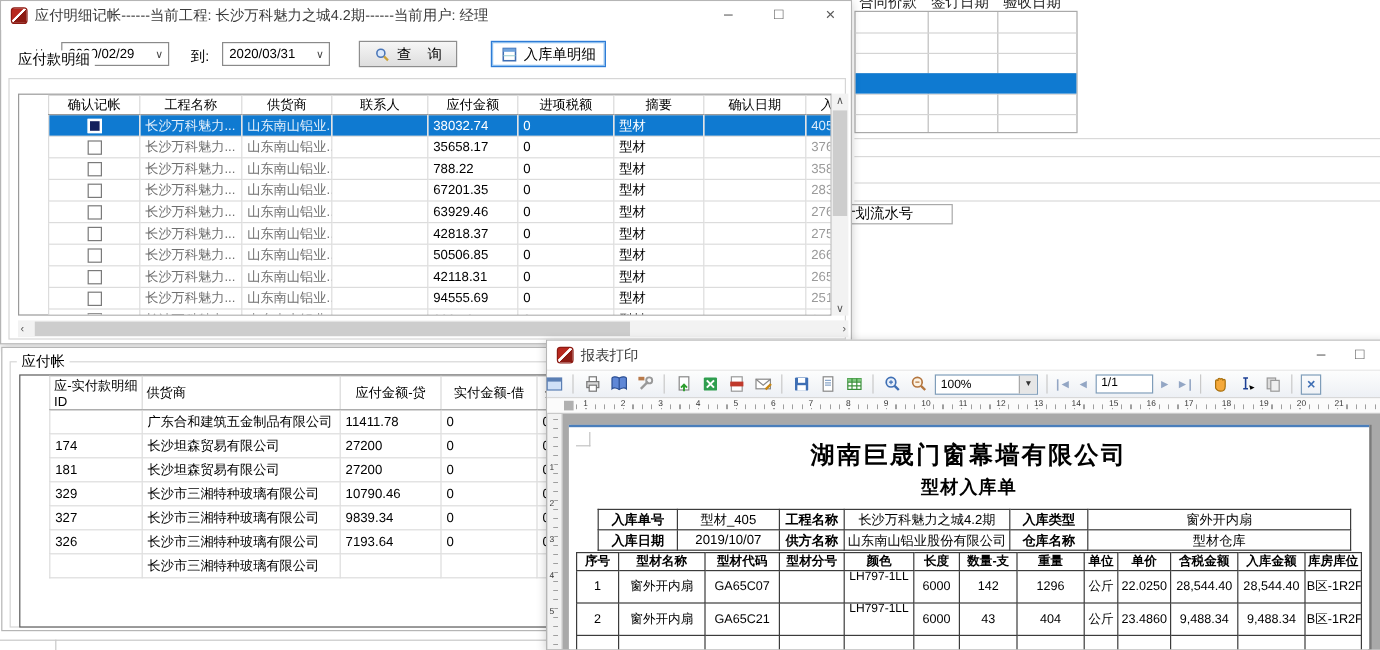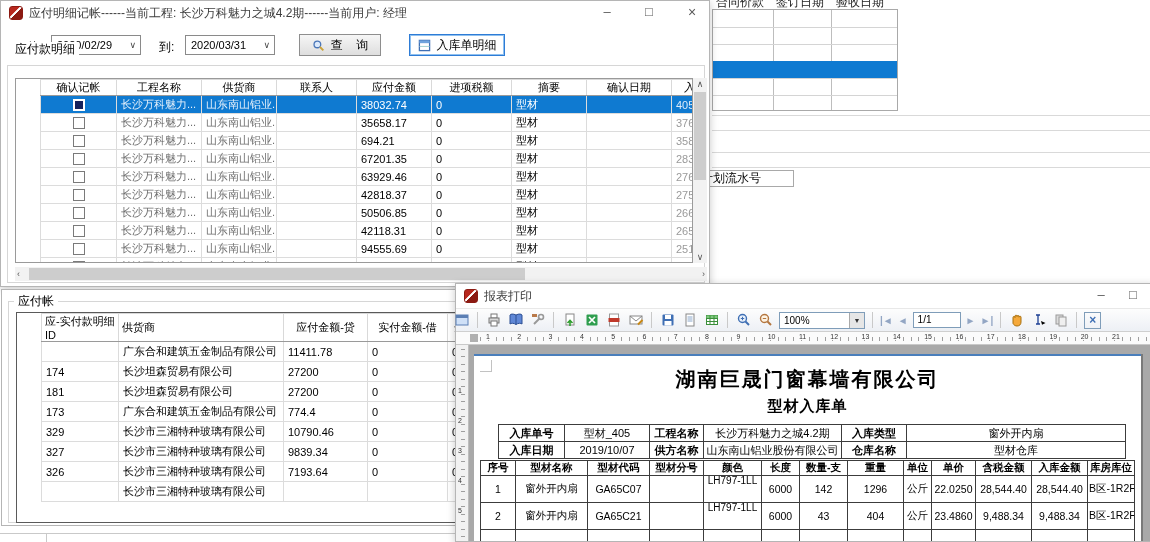--- a/index.html
+++ b/index.html
@@ -209,21 +209,21 @@
               <td></td>
               <td class="inb">376</td>
             </tr>
             <tr>
               <td style="text-align: center;">
                 <div class="cb"></div>
               </td>
               <td class="dim">长沙万科魅力...</td>
               <td class="dim">山东南山铝业...</td>
               <td></td>
-              <td>694.21</td>
+              <td>788.22</td>
               <td>0</td>
               <td>型材</td>
               <td></td>
               <td class="inb">358</td>
             </tr>
             <tr>
               <td style="text-align: center;">
                 <div class="cb"></div>
               </td>
               <td class="dim">长沙万科魅力...</td>
@@ -363,27 +363,20 @@
               <td>174</td>
               <td>长沙坦森贸易有限公司</td>
               <td>27200</td>
               <td>0</td>
               <td>0</td>
             </tr>
             <tr>
               <td>181</td>
               <td>长沙坦森贸易有限公司</td>
               <td>27200</td>
-              <td>0</td>
-              <td>0</td>
-            </tr>
-            <tr>
-              <td>173</td>
-              <td>广东合和建筑五金制品有限公司</td>
-              <td>774.4</td>
               <td>0</td>
               <td>0</td>
             </tr>
             <tr>
               <td>329</td>
               <td>长沙市三湘特种玻璃有限公司</td>
               <td>10790.46</td>
               <td>0</td>
               <td>0</td>
             </tr>

